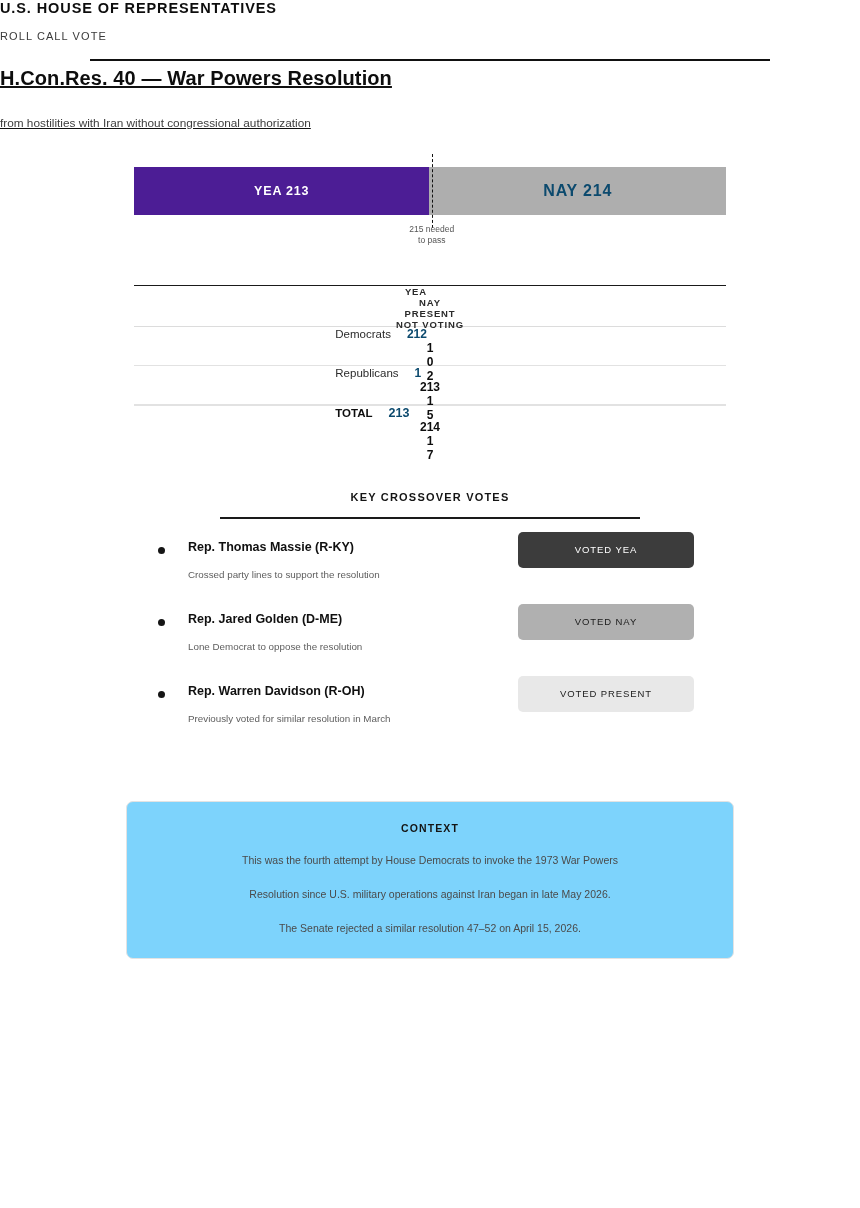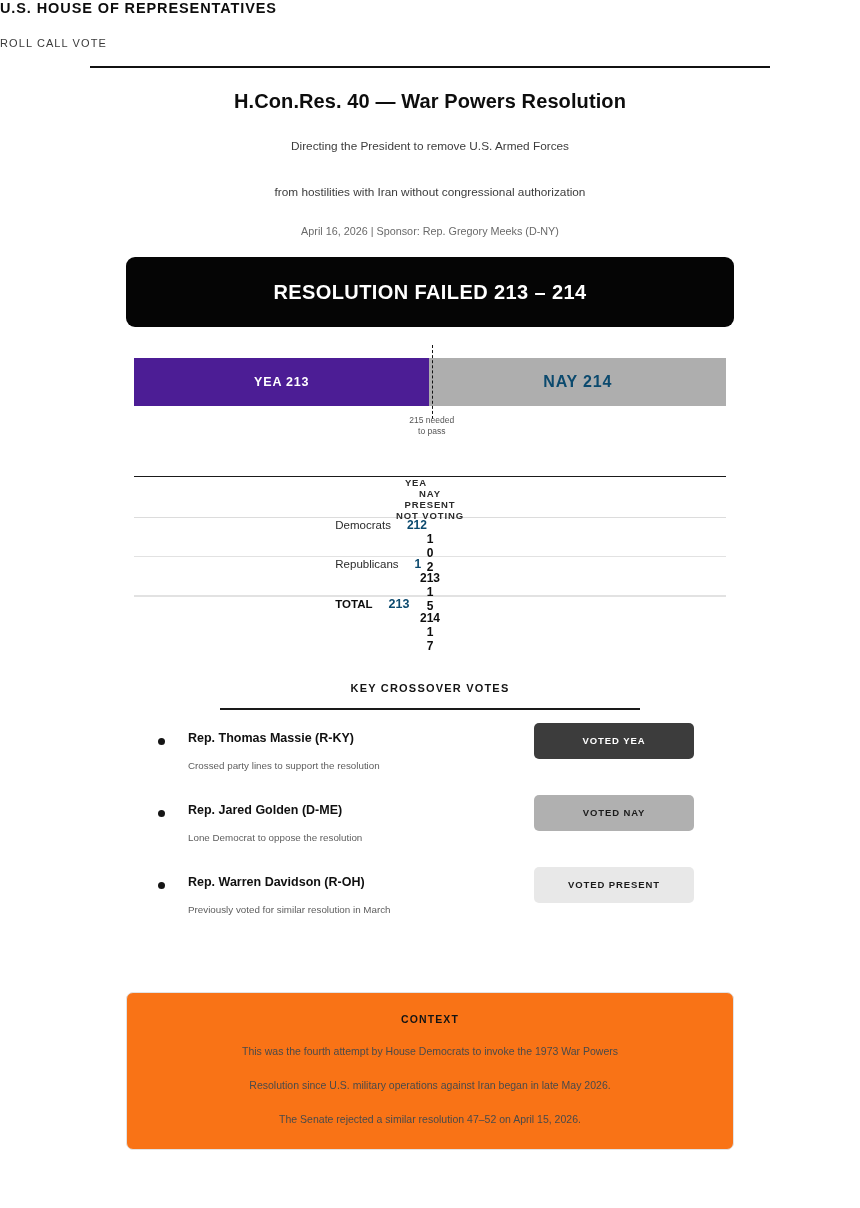--- a/index.html
+++ b/index.html
@@ -26,32 +26,32 @@
   .masthead-title {
     font-size: 14.5px;
     font-weight: bold;
     letter-spacing: 0.9px;
     color: #0d0d0d;
   }
   .masthead-sub {
     font-size: 11px;
     letter-spacing: 1.1px;
     color: #3a3a3a;
-    margin-top: 21px;
+    margin-top: 14px;
   }
   .rule-heavy {
     height: 2px;
     background: #111111;
     margin: 17px 90px 0 90px;
   }
 
   
   .bill {
-    text-align: center;
-    margin-top: 22px;
+    margin-top: 6px;
+    text-decoration: underline;
   }
   .bill-title {
     font-size: 20px;
     font-weight: bold;
     color: #0d0d0d;
     letter-spacing: 0.1px;
   }
   .bill-desc {
     font-size: 11.8px;
     color: #3c3c3c;
@@ -228,38 +228,38 @@
     position: absolute;
     left: 54px;
     top: 32px;
     font-size: 9.8px;
     color: #5e5e5e;
   }
   .pill {
     position: absolute;
     right: 32px;
     top: -5px;
-    width: 160px;
+    width: 176px;
     height: 36px;
     border-radius: 5px;
     display: flex;
     align-items: center;
     justify-content: center;
     font-size: 9.5px;
-    font-weight: bold;
+    font-weight: normal;
     letter-spacing: 0.9px;
   }
   .pill.yea { background: #3c3c3c; color: #ffffff; }
   .pill.nay { background: #b0b0b0; color: #1b1b1b; }
   .pill.present { background: #e8e8e8; color: #1b1b1b; }
 
   
   .context {
     margin: 0 126px 0 126px;
-    background: #f97316;
+    background: #7dd3fc;
     border: 1px solid #e3e3e3;
     border-radius: 7px;
     padding: 20px 24px 22px 24px;
     text-align: center;
     position: relative;
     top: -72px;
   }
   .context-title {
     font-size: 10.5px;
     font-weight: bold;
@@ -279,28 +279,23 @@
 <div class="page">
 
   <div class="masthead">
     <div class="masthead-title">U.S. HOUSE OF REPRESENTATIVES</div>
     <div class="masthead-sub">ROLL CALL VOTE</div>
   </div>
   <div class="rule-heavy"></div>
 
   <div class="bill">
     <div class="bill-title">H.Con.Res. 40 — War Powers Resolution</div>
-    <div class="bill-desc">Directing the President to remove U.S. Armed Forces</div>
     <div class="bill-desc">from hostilities with Iran without congressional authorization</div>
-    <div class="bill-meta">April 16, 2026  |  Sponsor: Rep. Gregory Meeks (D-NY)</div>
-  </div>
-
-  <div class="banner">
-    <div class="banner-text">RESOLUTION FAILED  213 – 214</div>
-  </div>
+  </div>
+
 
   <div class="barwrap">
     <div class="bar">
       <div class="bar-yea" style="width:49.9%">YEA 213</div>
       <div class="bar-nay" style="width:50.1%">NAY 214</div>
     </div>
     <div class="threshold" style="left:50.3%"></div>
     <div class="threshold-label" style="left:50.3%">
       <div>215 needed</div>
       <div>to pass</div>

